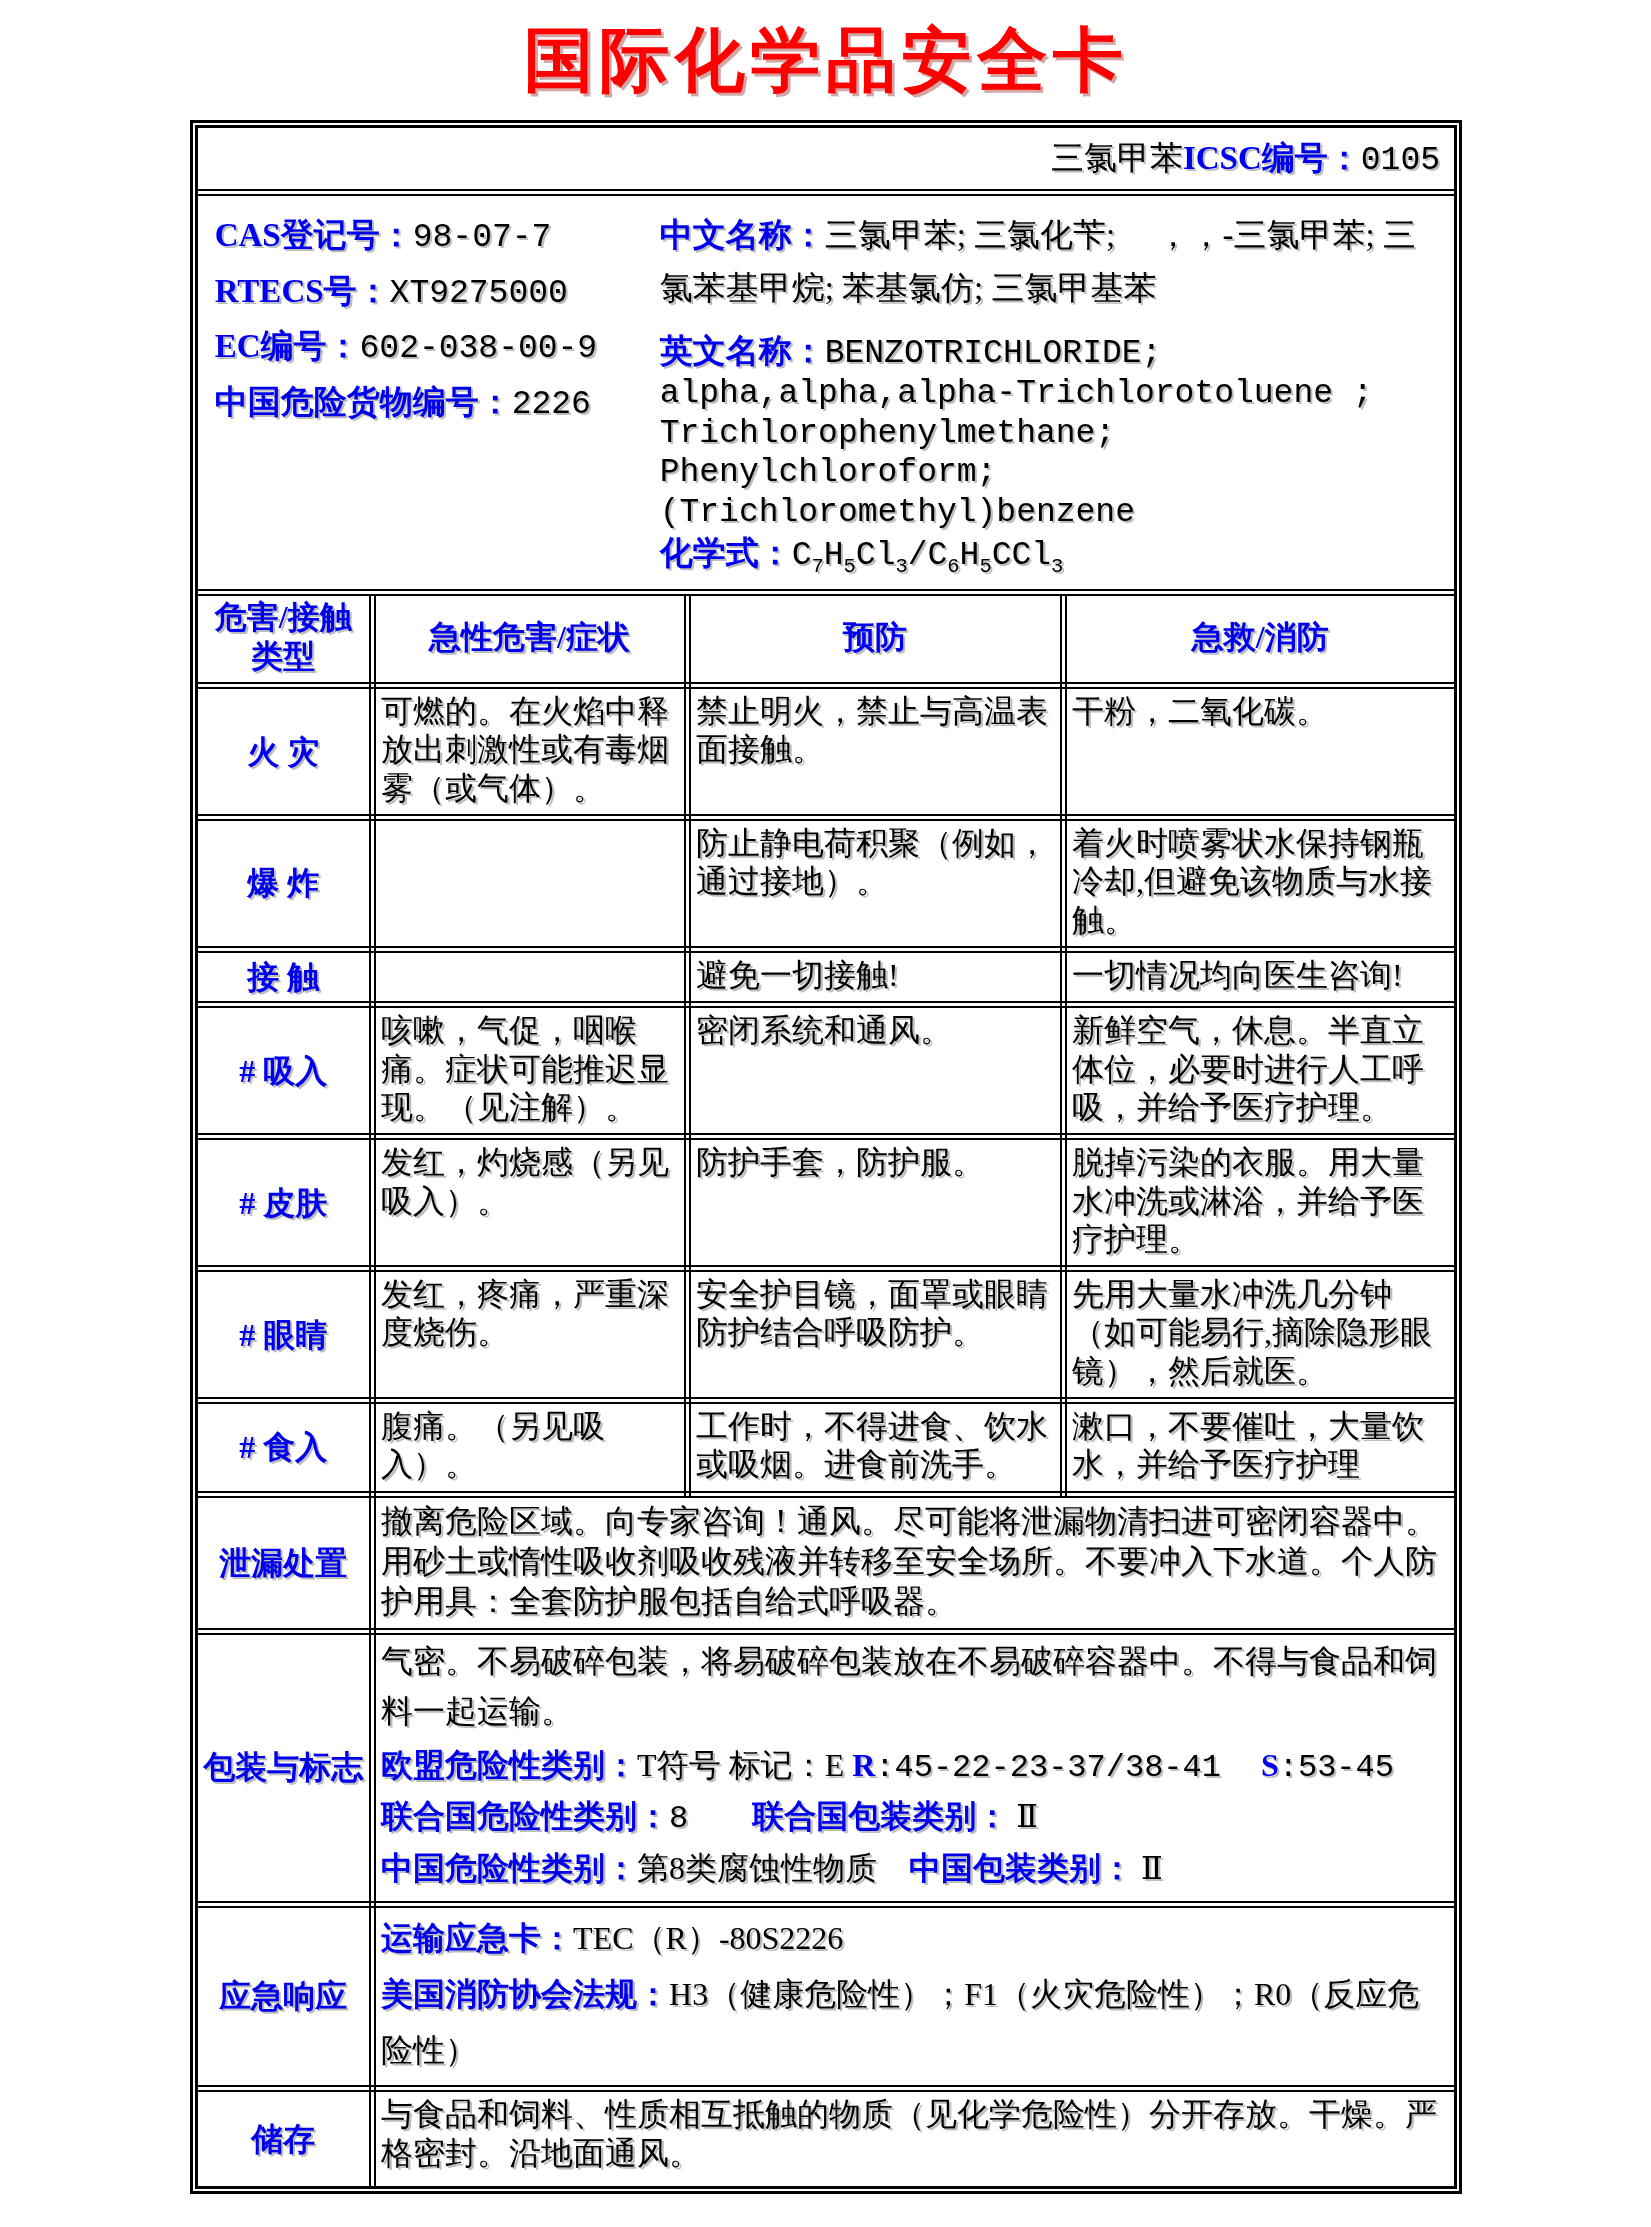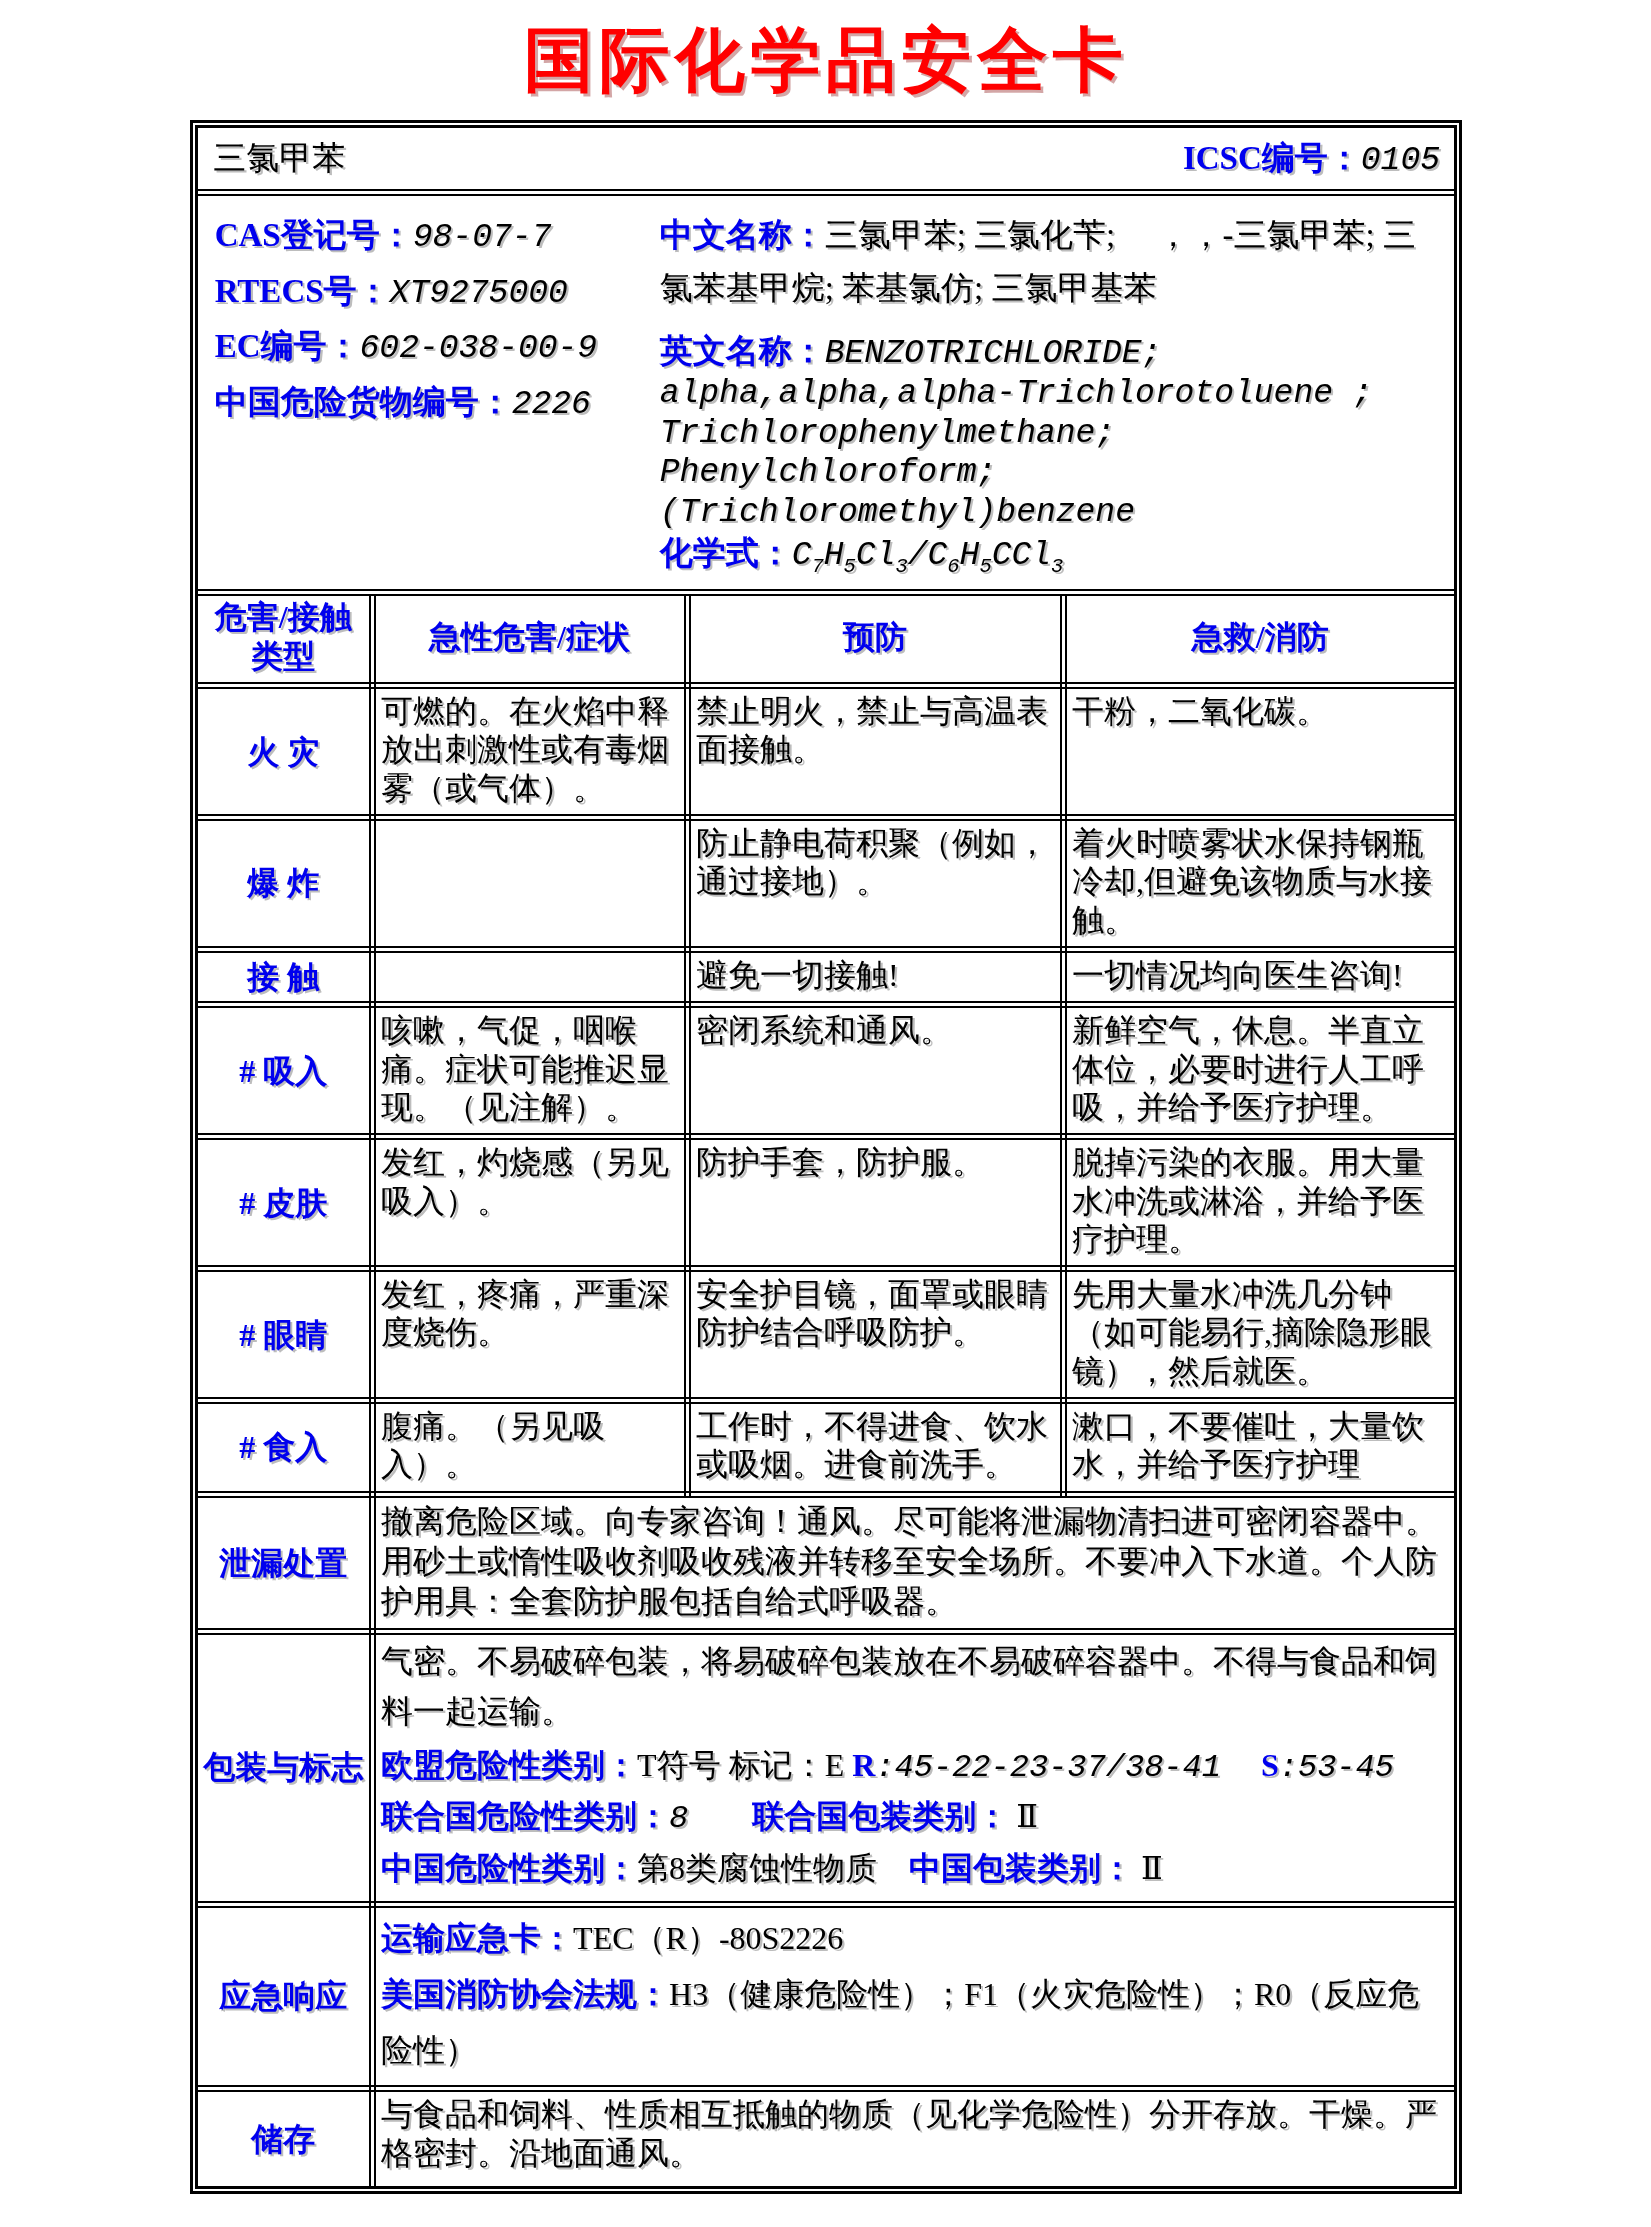--- a/index.html
+++ b/index.html
@@ -28,29 +28,28 @@
     text-shadow:2.8px 2.8px 0 rgba(130,0,0,0.35);
   }
   .card{
     width:1256px;
     margin:21px auto 0 auto;
     border:8.4px double #000;
     text-shadow:2.1px 2.1px 0 var(--shadow);
   }
   
   .hdr-row{
-    display:flex;justify-content:space-between;align-items:center;
+    display:flex;justify-content:flex-end;align-items:center;
     padding:9.7px 14px 9.7px 15.3px;
     font-size:33px;
     height:42px;
     border-bottom:7px double #000;
-    gap:40px;
   }
   .lbl{color:var(--blue);font-weight:bold;}
-  .m{font-family:"Liberation Mono","DejaVu Sans Mono",monospace;font-style:italic;}
+  .m{font-family:"Liberation Mono","DejaVu Sans Mono",monospace;}
   .b{font-weight:bold;}
   .c-blue{color:var(--blue);}
   .c-black{color:var(--ink);}
   
   .info-row{
     display:flex;
     padding:12.5px 16.7px 9.7px 16.7px;
     min-height:302px;
     font-size:33px;
     border-bottom:7px double #000;

